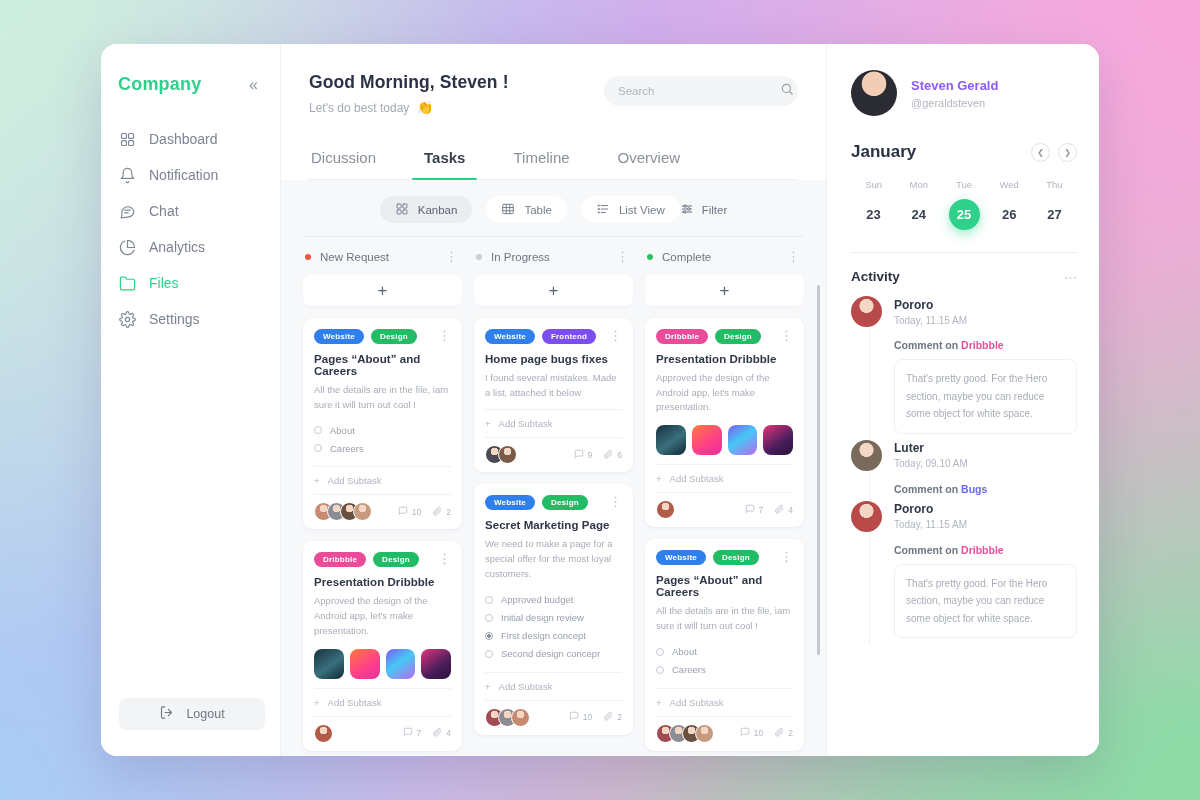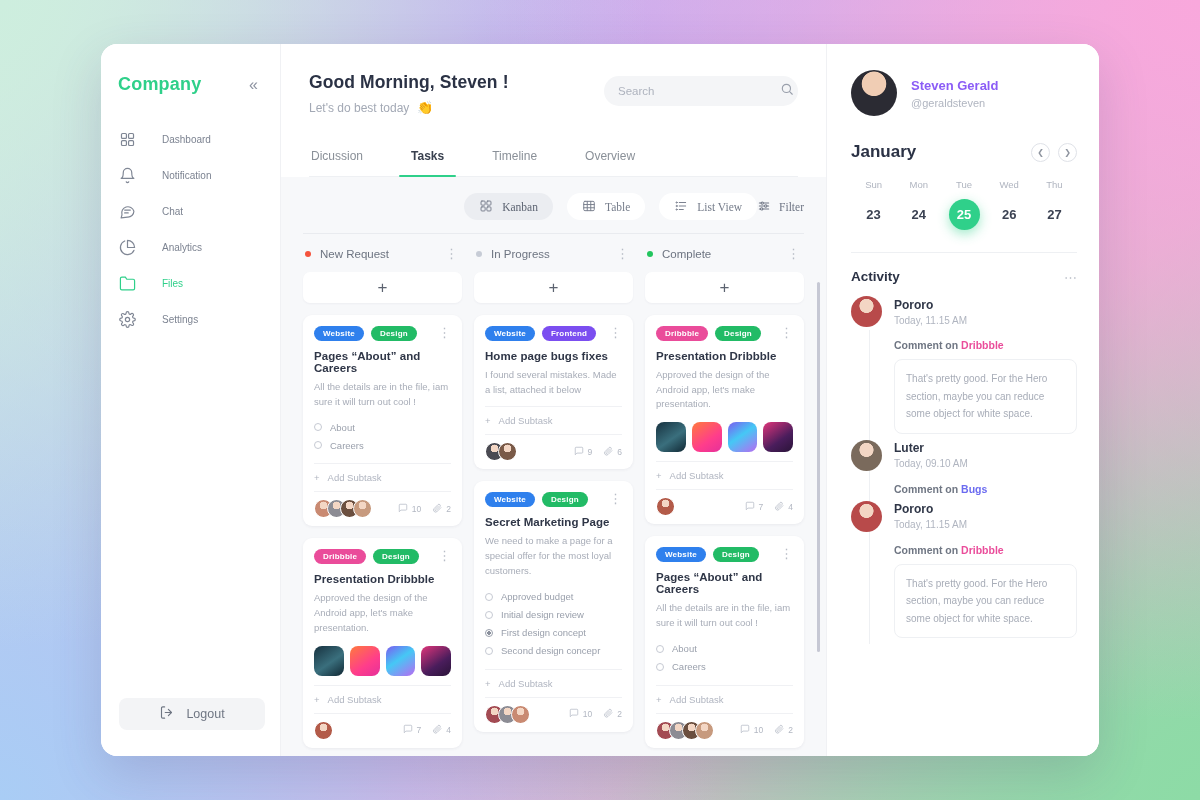--- a/index.html
+++ b/index.html
@@ -30,22 +30,22 @@
   .sidebar {
     width: 180px; flex: 0 0 180px; background: #ffffff;
     border-right: 1px solid #f0f1f4;
     position: relative; padding: 30px 0 0 0;
   }
   .brand-row { display: flex; align-items: center; justify-content: space-between; padding: 0 22px 0 17px; }
   .brand { color: #2fd08a; font-size: 18px; font-weight: 700; letter-spacing: .2px; }
   .collapse { color: #8d93a1; font-size: 16px; cursor: pointer; line-height: 1; }
   .nav { margin-top: 26px; }
   .nav-item {
-    display: flex; align-items: center; gap: 26px;
-    padding: 9.5px 18px; font-size: 10px; color: #7c8391; cursor: pointer;
+    display: flex; align-items: center; gap: 13px;
+    padding: 9.5px 18px; font-size: 14px; color: #7c8391; cursor: pointer;
   }
   .nav-item .ic { width: 17px; height: 17px; display: inline-flex; align-items: center; justify-content: center; flex: 0 0 17px; }
   .nav-item .ic svg { display: block; }
   .nav-item.active { color: #2fd08a; }
   .nav-item.active .ic svg { stroke: #2fd08a; }
   .logout {
     position: absolute; left: 18px; bottom: 26px; width: 146px; height: 32px;
     background: #f3f4f6; border-radius: 8px;
     display: flex; align-items: center; justify-content: center; gap: 12px;
     font-size: 12.5px; color: #6f7683; cursor: pointer;
@@ -61,29 +61,29 @@
   .search {
     width: 194px; height: 30px; background: #f4f5f7; border-radius: 16px;
     display: flex; align-items: center; padding: 0 14px; gap: 8px; margin-top: 4px;
   }
   .search input {
     border: 0; background: transparent; outline: none; flex: 1 1 auto;
     font-family: inherit; font-size: 11.5px; color: #6d7381;
   }
   .search input::placeholder { color: #aeb3be; }
   .tabs { display: flex; gap: 44px; border-bottom: 1px solid #eef0f3; margin-top: 26px; }
-  .tab { font-size: 12px; color: #8a9098; padding: 8px 2px 13px; cursor: pointer; position: relative; }
+  .tab { font-size: 15px; color: #8a9098; padding: 8px 2px 13px; cursor: pointer; position: relative; }
   .tab.active { color: #39404f; font-weight: 600; }
   .tab.active::after {
     content: ""; position: absolute; left: -10px; right: -10px; bottom: -1px;
     height: 2.5px; background: #2fd08a; border-radius: 2px;
   }
 
   .board { flex: 1 1 auto; background: #f7f8fa; padding: 16px 22px 0 22px; overflow: hidden; position: relative; }
-  .board-tools { display: flex; align-items: center; justify-content: flex-end; font-family: Liberation Serif, serif; }
+  .board-tools { display: flex; align-items: center; justify-content: center; }
   .segmented { display: flex; gap: 14px; }
   .seg {
     display: flex; align-items: center; gap: 9px; height: 27px; padding: 0 15px;
     border-radius: 14px; font-size: 11.5px; color: #767d8b; cursor: pointer; background: #fff;
   }
   .seg.active { background: #ebedf1; color: #5d6472; }
   .filter { display: flex; align-items: center; gap: 8px; font-size: 11.5px; color: #6e7584; cursor: pointer; }
   .board-div { height: 1px; background: #e9ebef; margin: 13px 0 0; }
 
   .cols { display: flex; gap: 12px; margin-top: 13px; }

